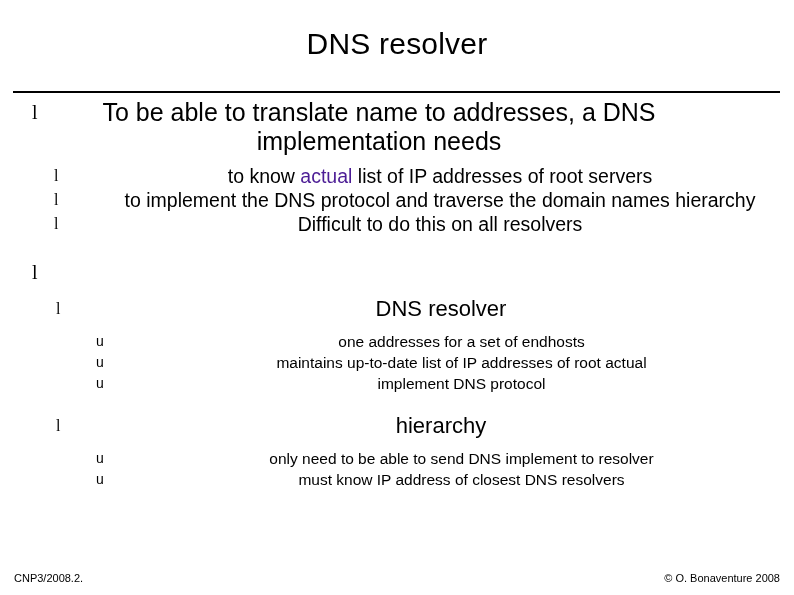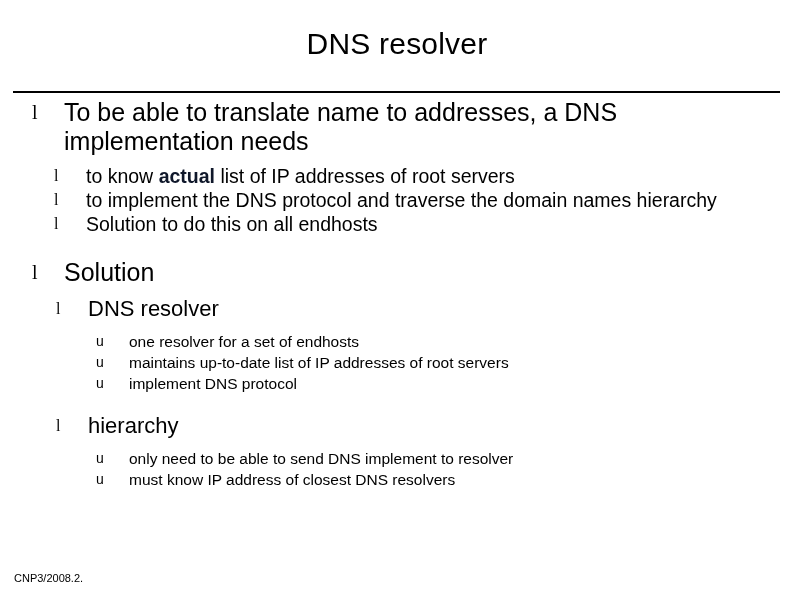--- a/index.html
+++ b/index.html
@@ -62,20 +62,21 @@
 
   .bullet-mark {
     flex: 0 0 auto;
     text-align: left;
     color: #000000;
     font-weight: 400;
   }
 
   .bullet-text {
     flex: 1 1 auto;
+    text-align: center;
   }
 
   
   .lvl1 {
     font-size: 25px;
     line-height: 29px;
     margin-left: 32px;
     margin-bottom: 0;
   }
   .lvl1 > .bullet-mark {
@@ -125,22 +126,21 @@
     font-size: 14px;
     line-height: 21px;
     font-family: "Liberation Sans", sans-serif;
   }
 
   .group-gap-sm { height: 8px; }
   .group-gap-md { height: 18px; }
   .group-gap-lg { height: 22px; }
 
   .accent {
-    color: #0f172a;
-    font-weight: bold;
+    color: #4c1d95;
   }
 
   
   .footer {
     position: absolute;
     left: 0;
     bottom: 8px;
     width: 794px;
     height: 18px;
     font-size: 11px;
@@ -182,46 +182,45 @@
       <span class="bullet-text"><span>to know </span><span class="accent">actual</span><span> list of IP addresses of root servers</span></span>
     </div>
 
     <div class="bullet-row lvl2">
       <span class="bullet-mark">l</span>
       <span class="bullet-text">to implement the DNS protocol and traverse the domain names hierarchy</span>
     </div>
 
     <div class="bullet-row lvl2">
       <span class="bullet-mark">l</span>
-      <span class="bullet-text">Solution to do this on all endhosts</span>
+      <span class="bullet-text">Difficult to do this on all resolvers</span>
     </div>
 
     <div class="group-gap-lg"></div>
 
     <div class="bullet-row lvl1">
       <span class="bullet-mark">l</span>
-      <span class="bullet-text">Solution</span>
     </div>
 
     <div class="group-gap-sm"></div>
 
     <div class="bullet-row lvl2-big">
       <span class="bullet-mark">l</span>
       <span class="bullet-text">DNS resolver</span>
     </div>
 
     <div class="group-gap-sm"></div>
 
     <div class="bullet-row lvl3">
       <span class="bullet-mark">u</span>
-      <span class="bullet-text">one resolver for a set of endhosts</span>
-    </div>
-    <div class="bullet-row lvl3">
-      <span class="bullet-mark">u</span>
-      <span class="bullet-text">maintains up-to-date list of IP addresses of root servers</span>
+      <span class="bullet-text">one addresses for a set of endhosts</span>
+    </div>
+    <div class="bullet-row lvl3">
+      <span class="bullet-mark">u</span>
+      <span class="bullet-text">maintains up-to-date list of IP addresses of root actual</span>
     </div>
     <div class="bullet-row lvl3">
       <span class="bullet-mark">u</span>
       <span class="bullet-text">implement DNS protocol</span>
     </div>
 
     <div class="group-gap-md"></div>
 
     <div class="bullet-row lvl2-big">
       <span class="bullet-mark">l</span>
@@ -236,15 +235,16 @@
     </div>
     <div class="bullet-row lvl3">
       <span class="bullet-mark">u</span>
       <span class="bullet-text">must know IP address of closest DNS resolvers</span>
     </div>
 
   </div>
 
   <div class="footer">
     <span class="footer-left">CNP3/2008.2.</span>
+    <span class="footer-right">© O. Bonaventure 2008</span>
   </div>
 
 </div>
 
 </body></html>

